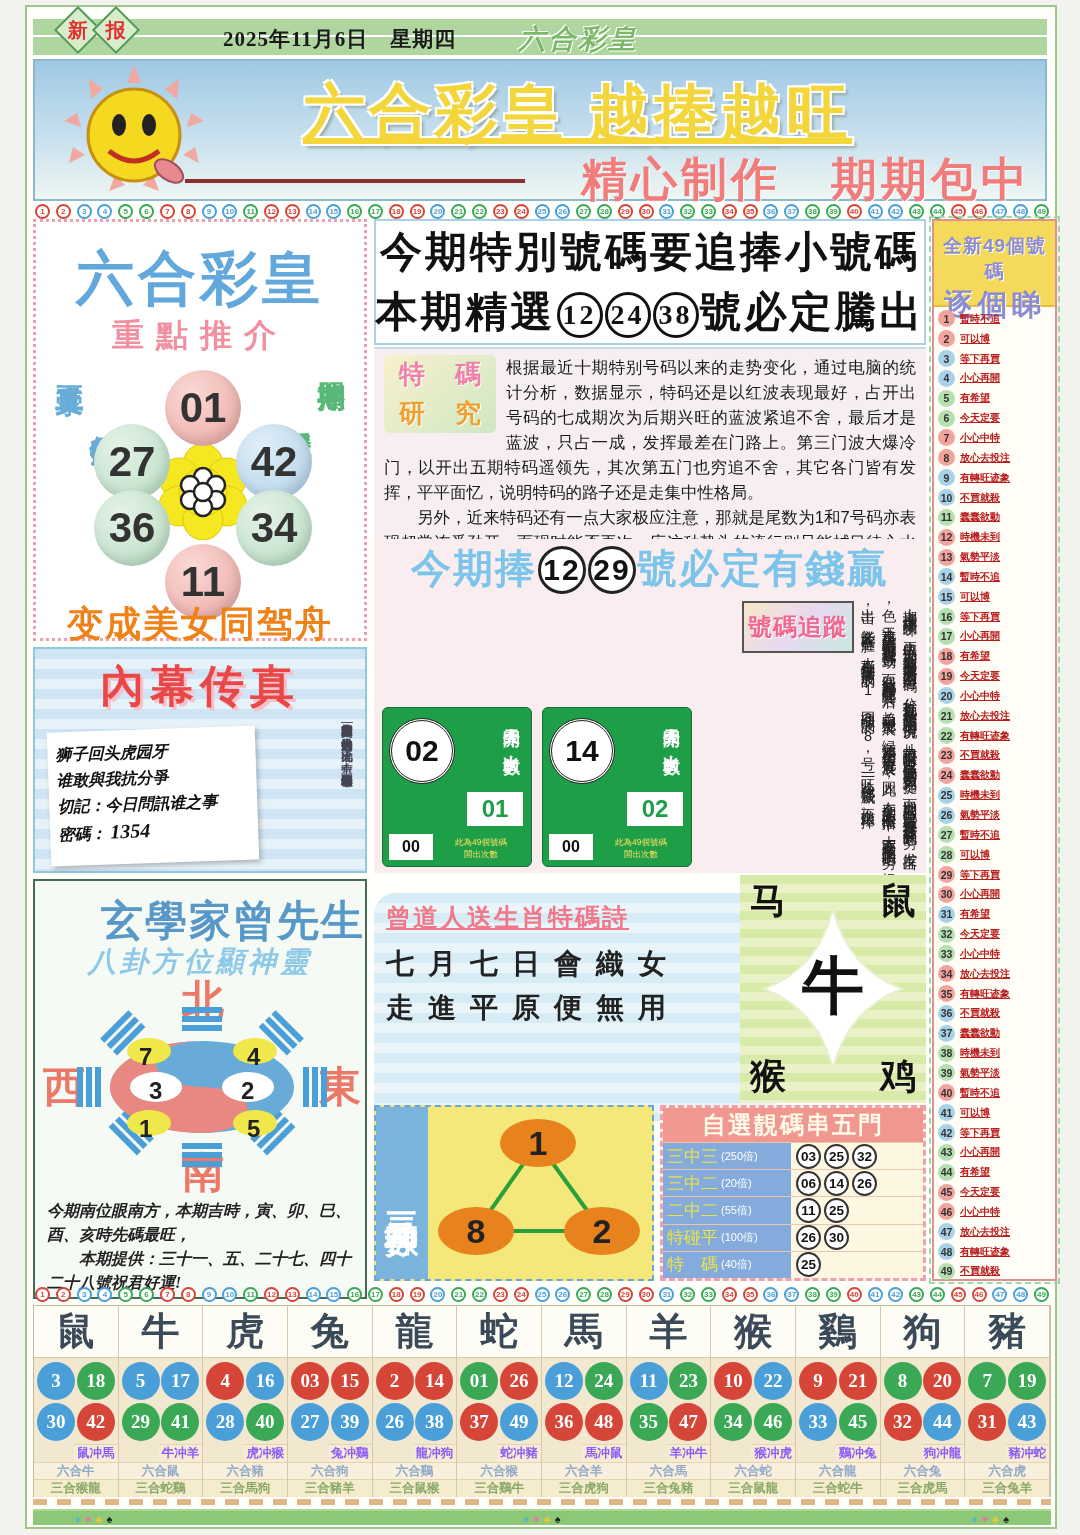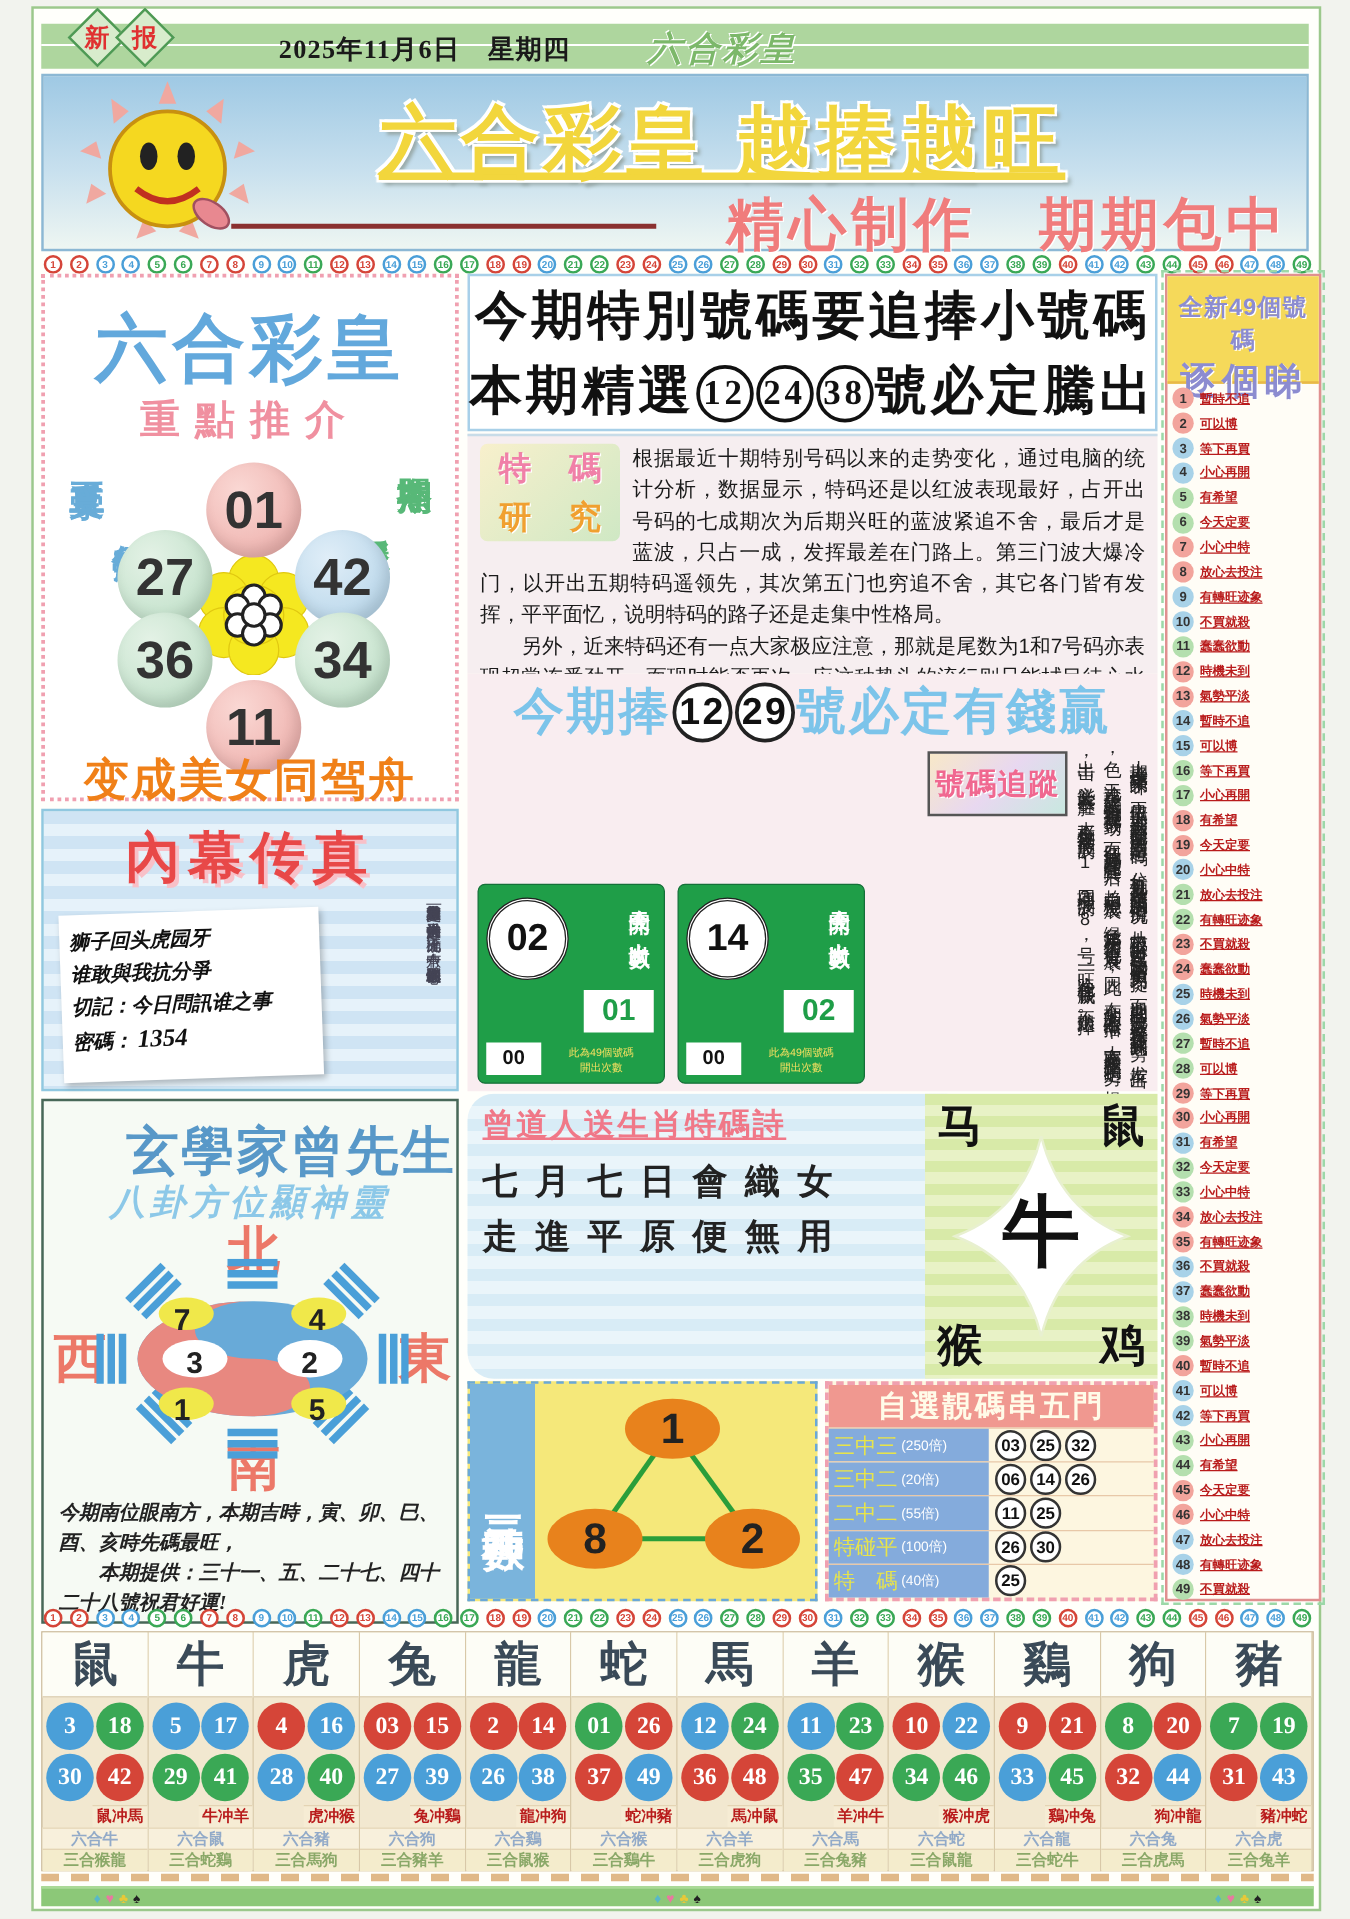--- a/index.html
+++ b/index.html
@@ -118,21 +118,21 @@
   .stat-cols{position:absolute;right:8px;top:6px;writing-mode:vertical-rl;text-orientation:upright;
     font-size:17px;font-weight:700;letter-spacing:2px;height:74px;}
   .stat-val{position:absolute;right:8px;top:84px;width:56px;height:34px;background:#fff;color:#1f9e48;
     font-size:24px;font-weight:900;display:flex;align-items:center;justify-content:center;}
   .stat-count{position:absolute;left:6px;bottom:6px;width:44px;height:26px;background:#fff;color:#111;
     font-size:16px;font-weight:700;display:flex;align-items:center;justify-content:center;}
   .stat-note{position:absolute;right:4px;bottom:6px;width:92px;text-align:center;font-size:8.5px;
     color:#f8e060;line-height:12px;}
 
   .poem{position:absolute;left:347px;top:868px;width:552px;height:228px;}
-  .poem-left{position:absolute;left:0;top:0;width:404px;height:228px;
+  .poem-left{position:absolute;left:0;top:18px;width:404px;height:228px;
     background:repeating-linear-gradient(180deg,#d8ecf6 0 10px,#eaf5fa 10px 20px);padding:8px 12px;border-radius:21px;}
   .poem-title{font-size:25px;font-weight:900;color:#f07888;text-decoration:underline;letter-spacing:2px;
     font-family:"Liberation Serif",serif;margin-bottom:8px;}
   .poem-line{font-family:"Liberation Serif",serif;font-weight:700;font-size:28px;color:#222;
     letter-spacing:14px;line-height:44px;white-space:nowrap;}
   .poem-right{position:absolute;left:366px;top:0;width:186px;height:228px;
     background:repeating-linear-gradient(180deg,#d8eaa8 0 9px,#e8f2c6 9px 18px);}
   .pillow{position:absolute;left:18px;top:28px;}
   .zchar{position:absolute;font-family:"Liberation Serif",serif;font-weight:900;color:#111;}
   .zc-c{left:50%;top:50%;transform:translate(-50%,-54%);font-size:62px;}
@@ -179,21 +179,21 @@
     border:1px solid #c8b89a;display:grid;grid-template-columns:repeat(12,1fr);}
   .zcol{border-right:1px solid #d8c8a8;display:flex;flex-direction:column;}
   .zpic{height:52px;background:#fdfdf6;border-bottom:1px solid #d8c8a8;display:flex;align-items:center;
     justify-content:center;font-size:38px;font-family:"Liberation Serif",serif;color:#3a4a58;font-weight:700;}
   .znums{height:86px;display:grid;grid-template-columns:1fr 1fr;align-items:center;justify-items:center;padding:2px;}
   .zball{width:38px;height:38px;border-radius:50%;color:#fff;font-size:19px;font-weight:700;
     display:flex;align-items:center;justify-content:center;font-family:"Liberation Serif",serif;}
   .zball.red{background:#d54538;} .zball.blue{background:#4a9fd8;} .zball.green{background:#3aa855;}
   .zrel{height:17.5px;border-top:1px solid #e4d4b4;font-size:12.5px;text-align:center;line-height:17px;
     font-family:"Liberation Serif",serif;font-weight:700;}
-  .zrel.clash{color:#b91c1c;background:#f6ecd4;margin-left:40px;}
+  .zrel.clash{color:#8b5cf6;background:#f6ecd4;margin-left:40px;}
   .zrel.liuhe{color:#92aac8;background:#f8f0dc;}
   .zrel.sanhe{color:#8aa868;background:#f4eccc;}
 
   .dashrow{position:absolute;left:6px;top:1492px;width:1018px;height:6px;
     background:repeating-linear-gradient(90deg,#e0b888 0 14px,transparent 14px 24px);}
   .greenbar{position:absolute;left:6px;top:1502px;width:1018px;height:16px;background:#8cc878;
     border-top:2px solid #aada96;display:flex;align-items:center;justify-content:space-between;padding:0 40px;}
   .suits span{font-size:11px;margin:0 2px;}
   .suit-d{color:#58b8c8;} .suit-h{color:#e878a0;} .suit-c{color:#e8c838;} .suit-s{color:#222;}
 </style>

